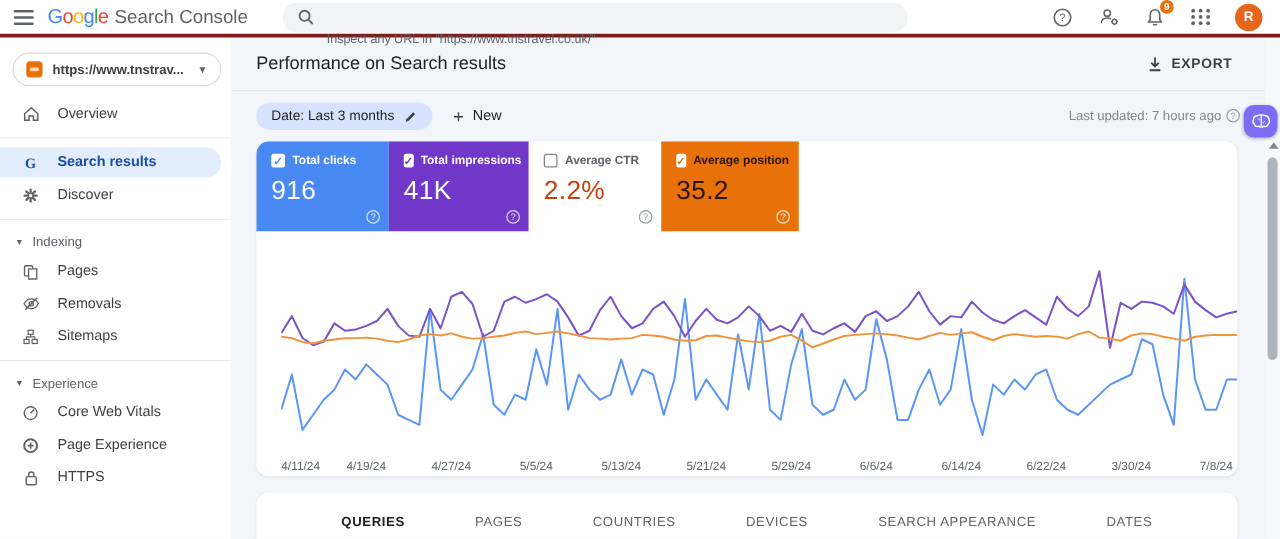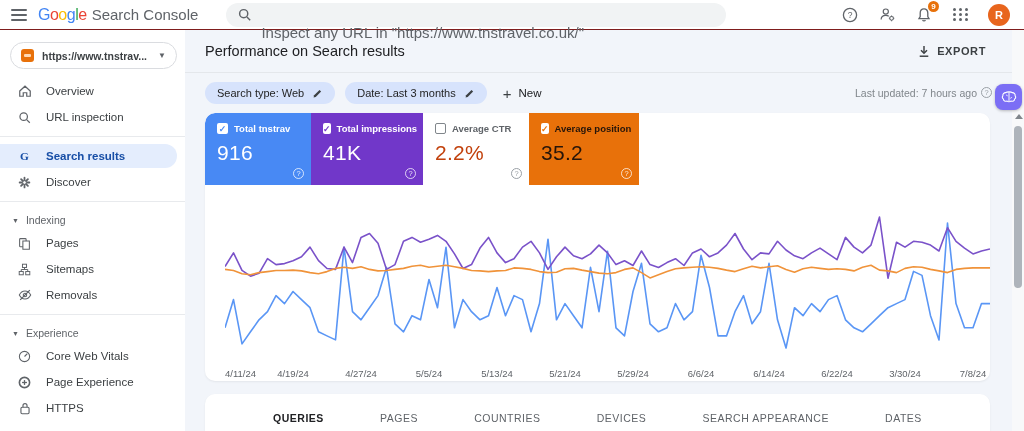--- a/index.html
+++ b/index.html
@@ -1,30 +1,30 @@
 <!DOCTYPE html>
 <html><head>
 <meta charset="utf-8">
 <style>
   * { margin:0; padding:0; box-sizing:border-box; }
   html,body { width:1024px; height:431px; overflow:hidden; }
   body { font-family:"Liberation Sans", sans-serif; background:#f2f5fa; color:#202124; position:relative; }
 
   
   .topbar { position:absolute; top:0; left:0; width:1024px; height:30px; background:#fff;
-            border-bottom:1px solid #7f1d1d; display:flex; align-items:center; z-index:5; }
+            border-bottom:3px solid #7f1d1d; display:flex; align-items:center; z-index:5; }
   .hamburger { width:38px; display:flex; justify-content:center; cursor:pointer; }
   .hamburger div { width:16px; }
   .hamburger span { display:block; height:2px; background:#5f6368; margin:3px 0; border-radius:1px; }
   .logo { display:flex; align-items:baseline; gap:5px; white-space:nowrap; }
   .logo .g-word { font-size:16px; font-weight:500; letter-spacing:-0.5px; }
   .logo .suffix { font-size:15px; color:#5f6368; }
   .searchbox { margin-left:28px; width:500px; height:24px; background:#f1f3f4; border-radius:14px;
                display:flex; align-items:center; padding:0 12px; gap:10px; }
-  .searchbox input { border:none; background:transparent; outline:none; flex:1; font-size:15px;
+  .searchbox input { border:none; background:transparent; outline:none; flex:1; font-size:10px;
                      color:#3c4043; font-family:"Liberation Sans", sans-serif;margin-top:36px; }
   .searchbox input::placeholder { color:#5f6368; }
   .top-icons { margin-left:auto; display:flex; align-items:center; gap:17px; padding-right:6px; }
   .tico { width:20px; height:20px; display:flex; align-items:center; justify-content:center; color:#5f6368; cursor:pointer; position:relative; }
   .badge { position:absolute; top:-4px; right:-5px; background:#e8710a; color:#fff; font-size:8px;
            width:11px; height:11px; border-radius:50%; display:flex; align-items:center; justify-content:center; font-weight:700; }
   .apps-grid { display:grid; grid-template-columns:repeat(3,4px); grid-gap:2px; }
   .apps-grid i { width:3px; height:3px; background:#5f6368; border-radius:50%; }
   .avatar { width:22px; height:22px; border-radius:50%; background:#e8651d; color:#fff; font-size:11px;
             font-weight:700; display:flex; align-items:center; justify-content:center; cursor:pointer; margin-right:8px; }
@@ -176,29 +176,20 @@
   </div>
   <div id="sidebar-items">
       <div class="s-item">
         <span class="ic">
           <svg width="14" height="14" viewBox="0 0 16 16">
             <path d="M2 8 L8 2.5 L14 8 V14 H10 V10 H6 V14 H2 Z" fill="none" stroke="currentColor" stroke-width="1.4"></path>
           </svg>
         </span>
         <span>Overview</span>
       </div>
-      <div class="s-item">
-        <span class="ic">
-          <svg width="13" height="13" viewBox="0 0 16 16">
-            <circle cx="7" cy="7" r="4.6" fill="none" stroke="currentColor" stroke-width="1.5"></circle>
-            <line x1="10.6" y1="10.6" x2="14.5" y2="14.5" stroke="currentColor" stroke-width="1.5"></line>
-          </svg>
-        </span>
-        <span>URL inspection</span>
-      </div>
       <div class="s-divider"></div>
       <div class="s-item active">
         <span class="ic">
           <svg width="13" height="13" viewBox="0 0 16 16">
             <text x="8" y="12.5" text-anchor="middle" font-size="14" font-weight="bold" fill="currentColor" font-family="Liberation Serif, serif">G</text>
           </svg>
         </span>
         <span>Search results</span>
       </div>
       <div class="s-item">
@@ -225,38 +216,38 @@
         <span class="ic">
           <svg width="13" height="13" viewBox="0 0 16 16">
             <rect x="2" y="2" width="8" height="10" rx="1" fill="none" stroke="currentColor" stroke-width="1.3"></rect>
             <path d="M6 5 H14 V15 H6 Z" fill="#fff" stroke="currentColor" stroke-width="1.3"></path>
           </svg>
         </span>
         <span>Pages</span>
       </div>
       <div class="s-item">
         <span class="ic">
+          <svg width="14" height="14" viewBox="0 0 16 16">
+            <path d="M1.5 8 C3 5 5.5 3.5 8 3.5 C10.5 3.5 13 5 14.5 8 C13 11 10.5 12.5 8 12.5 C5.5 12.5 3 11 1.5 8 Z" fill="none" stroke="currentColor" stroke-width="1.2"></path>
+            <circle cx="8" cy="8" r="2" fill="none" stroke="currentColor" stroke-width="1.2"></circle>
+            <line x1="2.5" y1="13.5" x2="13.5" y2="2.5" stroke="currentColor" stroke-width="1.4"></line>
+          </svg>
+        </span>
+        <span>Removals</span>
+      </div>
+      <div class="s-item">
+        <span class="ic">
           <svg width="13" height="13" viewBox="0 0 16 16">
             <rect x="5.5" y="1.5" width="5" height="4" fill="none" stroke="currentColor" stroke-width="1.2"></rect>
             <rect x="1.5" y="10.5" width="5" height="4" fill="none" stroke="currentColor" stroke-width="1.2"></rect>
             <rect x="9.5" y="10.5" width="5" height="4" fill="none" stroke="currentColor" stroke-width="1.2"></rect>
             <path d="M8 5.5 V8 M4 10.5 V8 H12 V10.5" fill="none" stroke="currentColor" stroke-width="1.2"></path>
           </svg>
         </span>
         <span>Sitemaps</span>
-      </div>
-      <div class="s-item">
-        <span class="ic">
-          <svg width="14" height="14" viewBox="0 0 16 16">
-            <path d="M1.5 8 C3 5 5.5 3.5 8 3.5 C10.5 3.5 13 5 14.5 8 C13 11 10.5 12.5 8 12.5 C5.5 12.5 3 11 1.5 8 Z" fill="none" stroke="currentColor" stroke-width="1.2"></path>
-            <circle cx="8" cy="8" r="2" fill="none" stroke="currentColor" stroke-width="1.2"></circle>
-            <line x1="2.5" y1="13.5" x2="13.5" y2="2.5" stroke="currentColor" stroke-width="1.4"></line>
-          </svg>
-        </span>
-        <span>Removals</span>
       </div>
       <div class="s-divider"></div>
       <div class="s-header">
         <span class="tri">▼</span>
         <span>Experience</span>
       </div>
       <div class="s-item">
         <span class="ic">
           <svg width="13" height="13" viewBox="0 0 16 16">
             <circle cx="8" cy="8" r="6.3" fill="none" stroke="currentColor" stroke-width="1.3"></circle>
@@ -296,47 +287,41 @@
           <polyline points="3.5,6 7,9.5 10.5,6" fill="none" stroke="#3c4043" stroke-width="1.7"></polyline>
           <line x1="2" y1="13" x2="12" y2="13" stroke="#3c4043" stroke-width="1.7"></line>
         </svg>
       <span>EXPORT</span>
     </div>
   </div>
   <div class="main-divider"></div>
 
   <div class="filter-row">
     <div class="chip">
-      <span>Search type: Web</span>
-      <svg width="11" height="11" viewBox="0 0 14 14">
-          <path d="M2 12 L2.7 9.3 L9.6 2.4 L11.6 4.4 L4.7 11.3 Z" fill="#3c4043"></path>
-        </svg>
-    </div>
-    <div class="chip">
       <span>Date: Last 3 months</span>
       <svg width="11" height="11" viewBox="0 0 14 14">
           <path d="M2 12 L2.7 9.3 L9.6 2.4 L11.6 4.4 L4.7 11.3 Z" fill="#3c4043"></path>
         </svg>
     </div>
     <div class="new-btn">
       <span class="plus">+</span>
       <span>New</span>
     </div>
     <div class="last-updated">
       <span>Last updated: 7 hours ago</span>
       <span class="mini-help">?</span>
     </div>
   </div>
 
   <div class="card chart-card">
     <div class="tiles" id="metric-tiles">
         <div class="tile" style="background: rgb(72, 137, 244); width: 106px;">
           <div class="trow">
             <span class="cbx" style="color:#4889f4">✓</span>
-            <span class="tlabel" style="color:#ffffff">Total tnstrav</span>
+            <span class="tlabel" style="color:#ffffff">Total clicks</span>
           </div>
           <div class="tvalue" style="color:#ffffff">916</div>
           <span class="thelp">?</span>
         </div>
         <div class="tile" style="background: rgb(113, 55, 201); width: 112px;">
           <div class="trow">
             <span class="cbx" style="color:#7137c9">✓</span>
             <span class="tlabel" style="color:#ffffff">Total impressions</span>
           </div>
           <div class="tvalue" style="color:#ffffff">41K</div>

